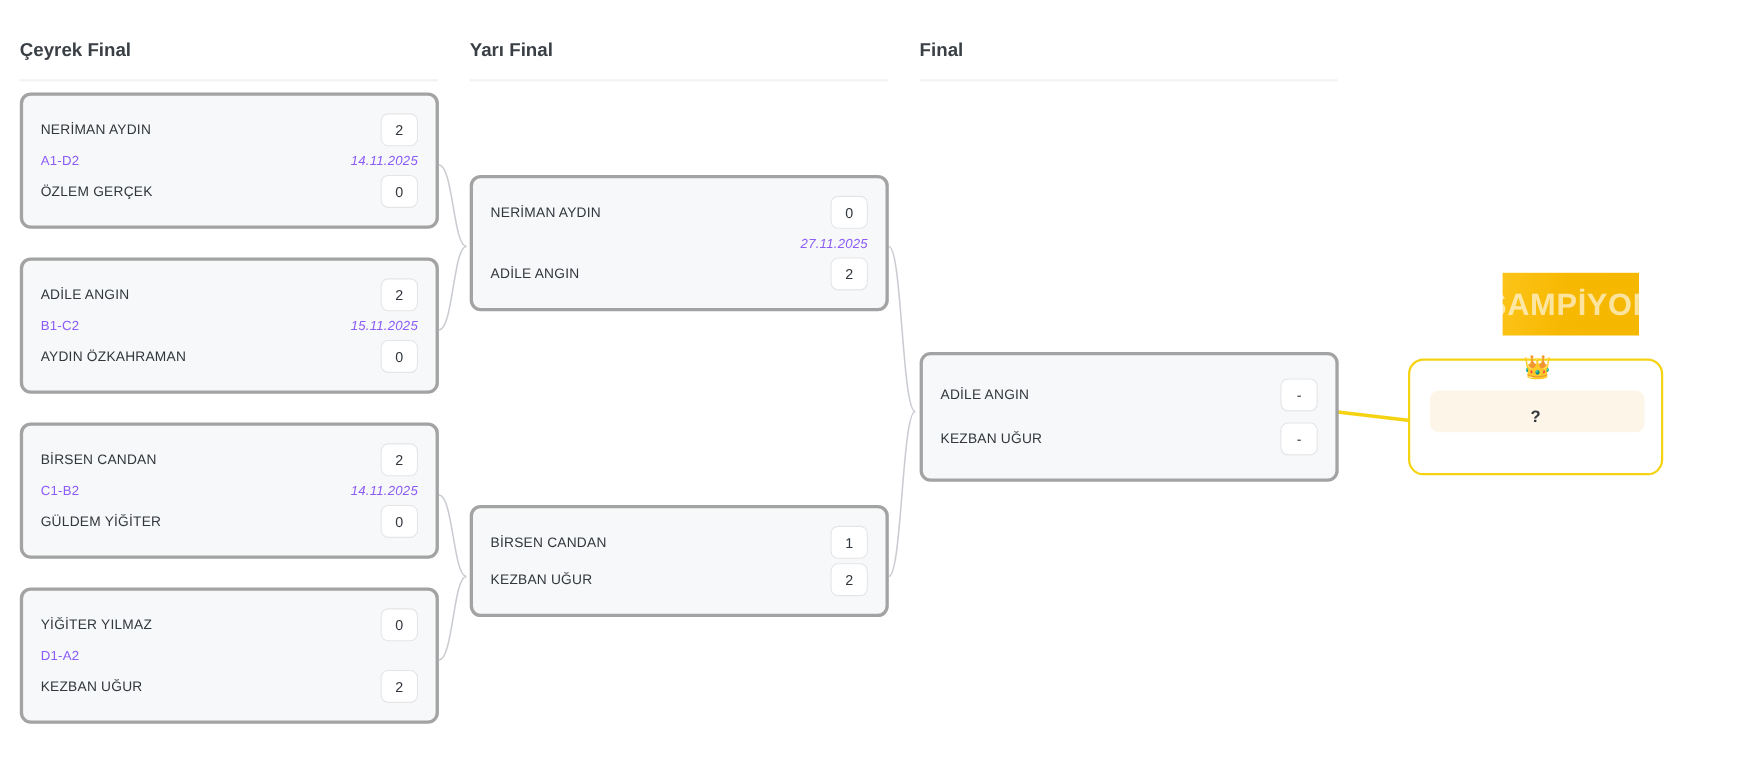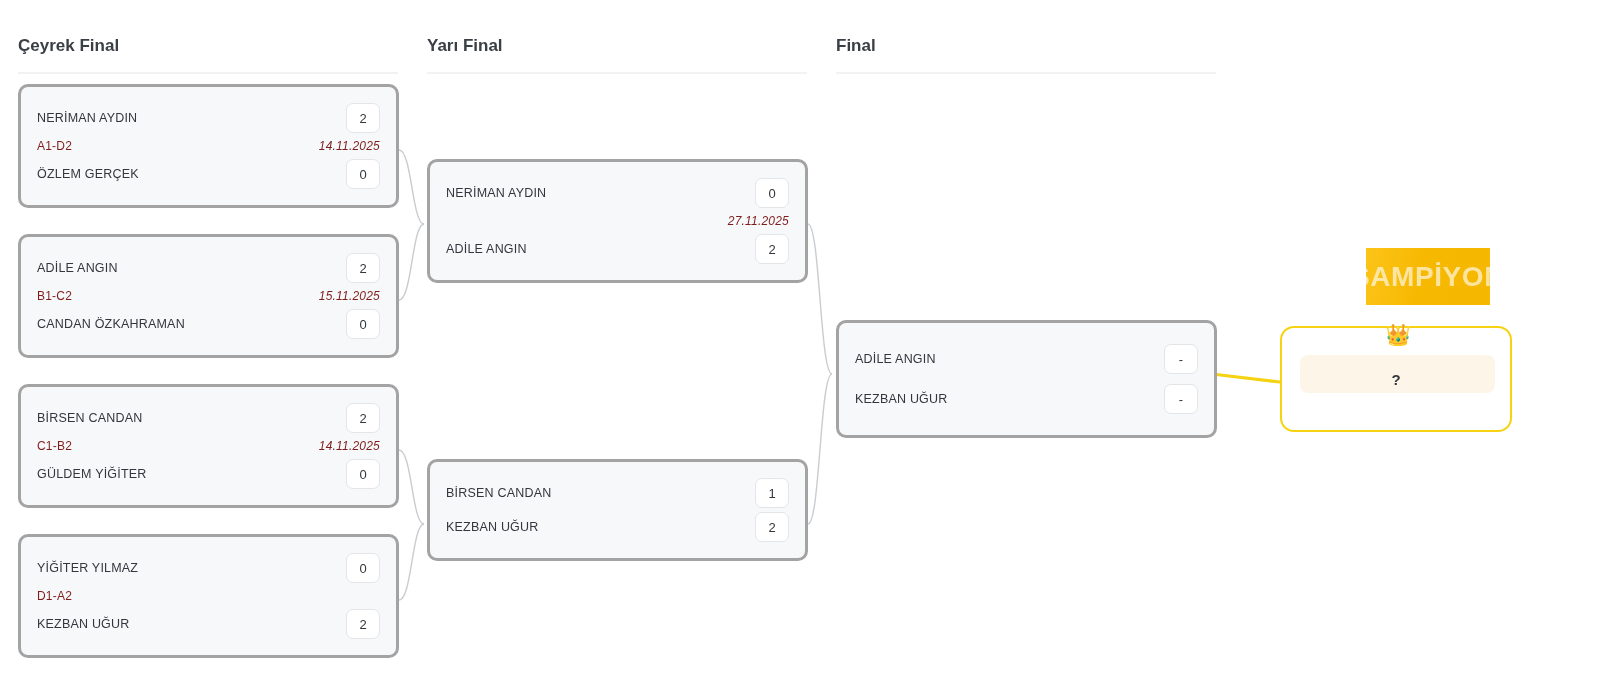--- a/index.html
+++ b/index.html
@@ -66,21 +66,21 @@
     font-size: 13px;
     color: #32373d;
     padding: 0 8px;
   }
   .meta {
     display: flex;
     align-items: center;
     justify-content: space-between;
     height: 22px;
     font-size: 12px;
-    color: #7f1d1d;
+    color: #8b5cf6;
   }
   .meta .code { letter-spacing: .2px; }
   .meta .date { letter-spacing: .2px; font-style: italic; }
 
   
   .champ-banner {
     position: absolute;
     display: flex; align-items: center; justify-content: center;
     background: linear-gradient(100deg, #fcc419 0%, #f7b801 45%, #f5b700 100%);
     font-size: 28px;
@@ -166,21 +166,21 @@
   <div class="card" style="left:18px; top:234px; width:381px;">
     <div class="row">
       <span class="pname">ADİLE ANGIN</span>
       <span class="score">2</span>
     </div>
     <div class="meta">
       <span class="code">B1-C2</span>
       <span class="date">15.11.2025</span>
     </div>
     <div class="row">
-      <span class="pname">CANDAN ÖZKAHRAMAN</span>
+      <span class="pname">AYDIN ÖZKAHRAMAN</span>
       <span class="score">0</span>
     </div>
   </div>
 
   <div class="card" style="left:18px; top:384px; width:381px;">
     <div class="row">
       <span class="pname">BİRSEN CANDAN</span>
       <span class="score">2</span>
     </div>
     <div class="meta">

